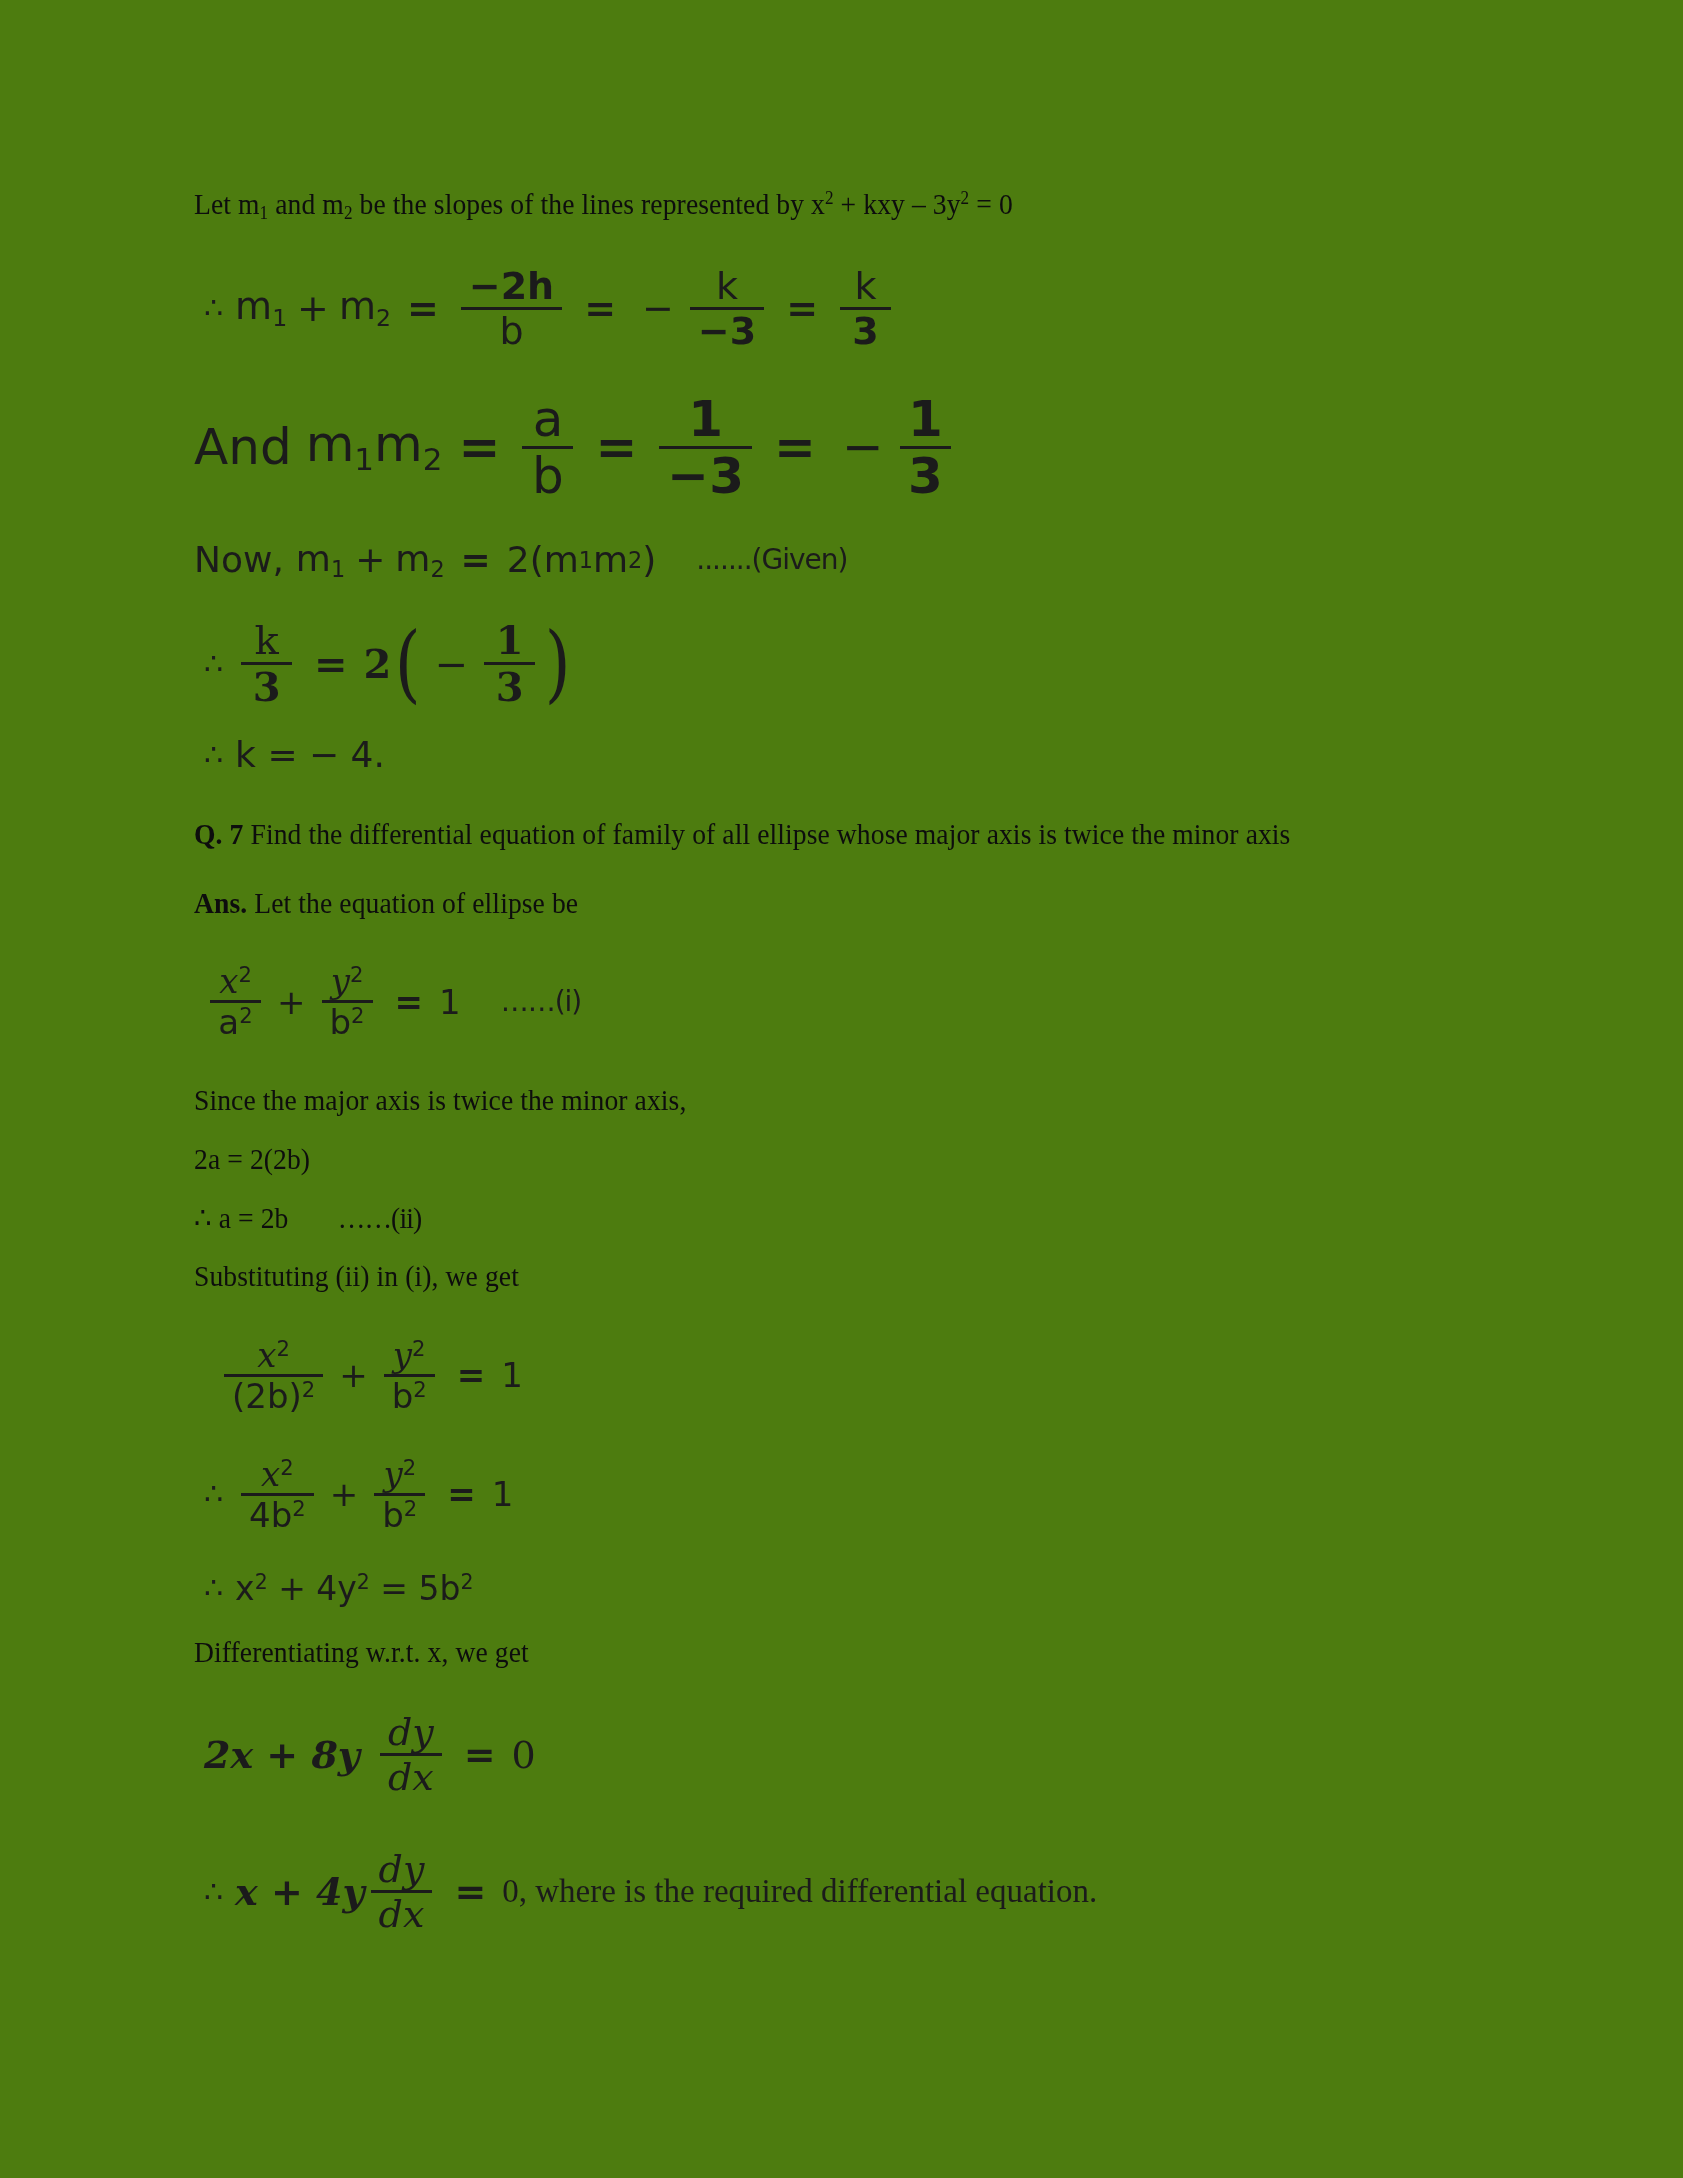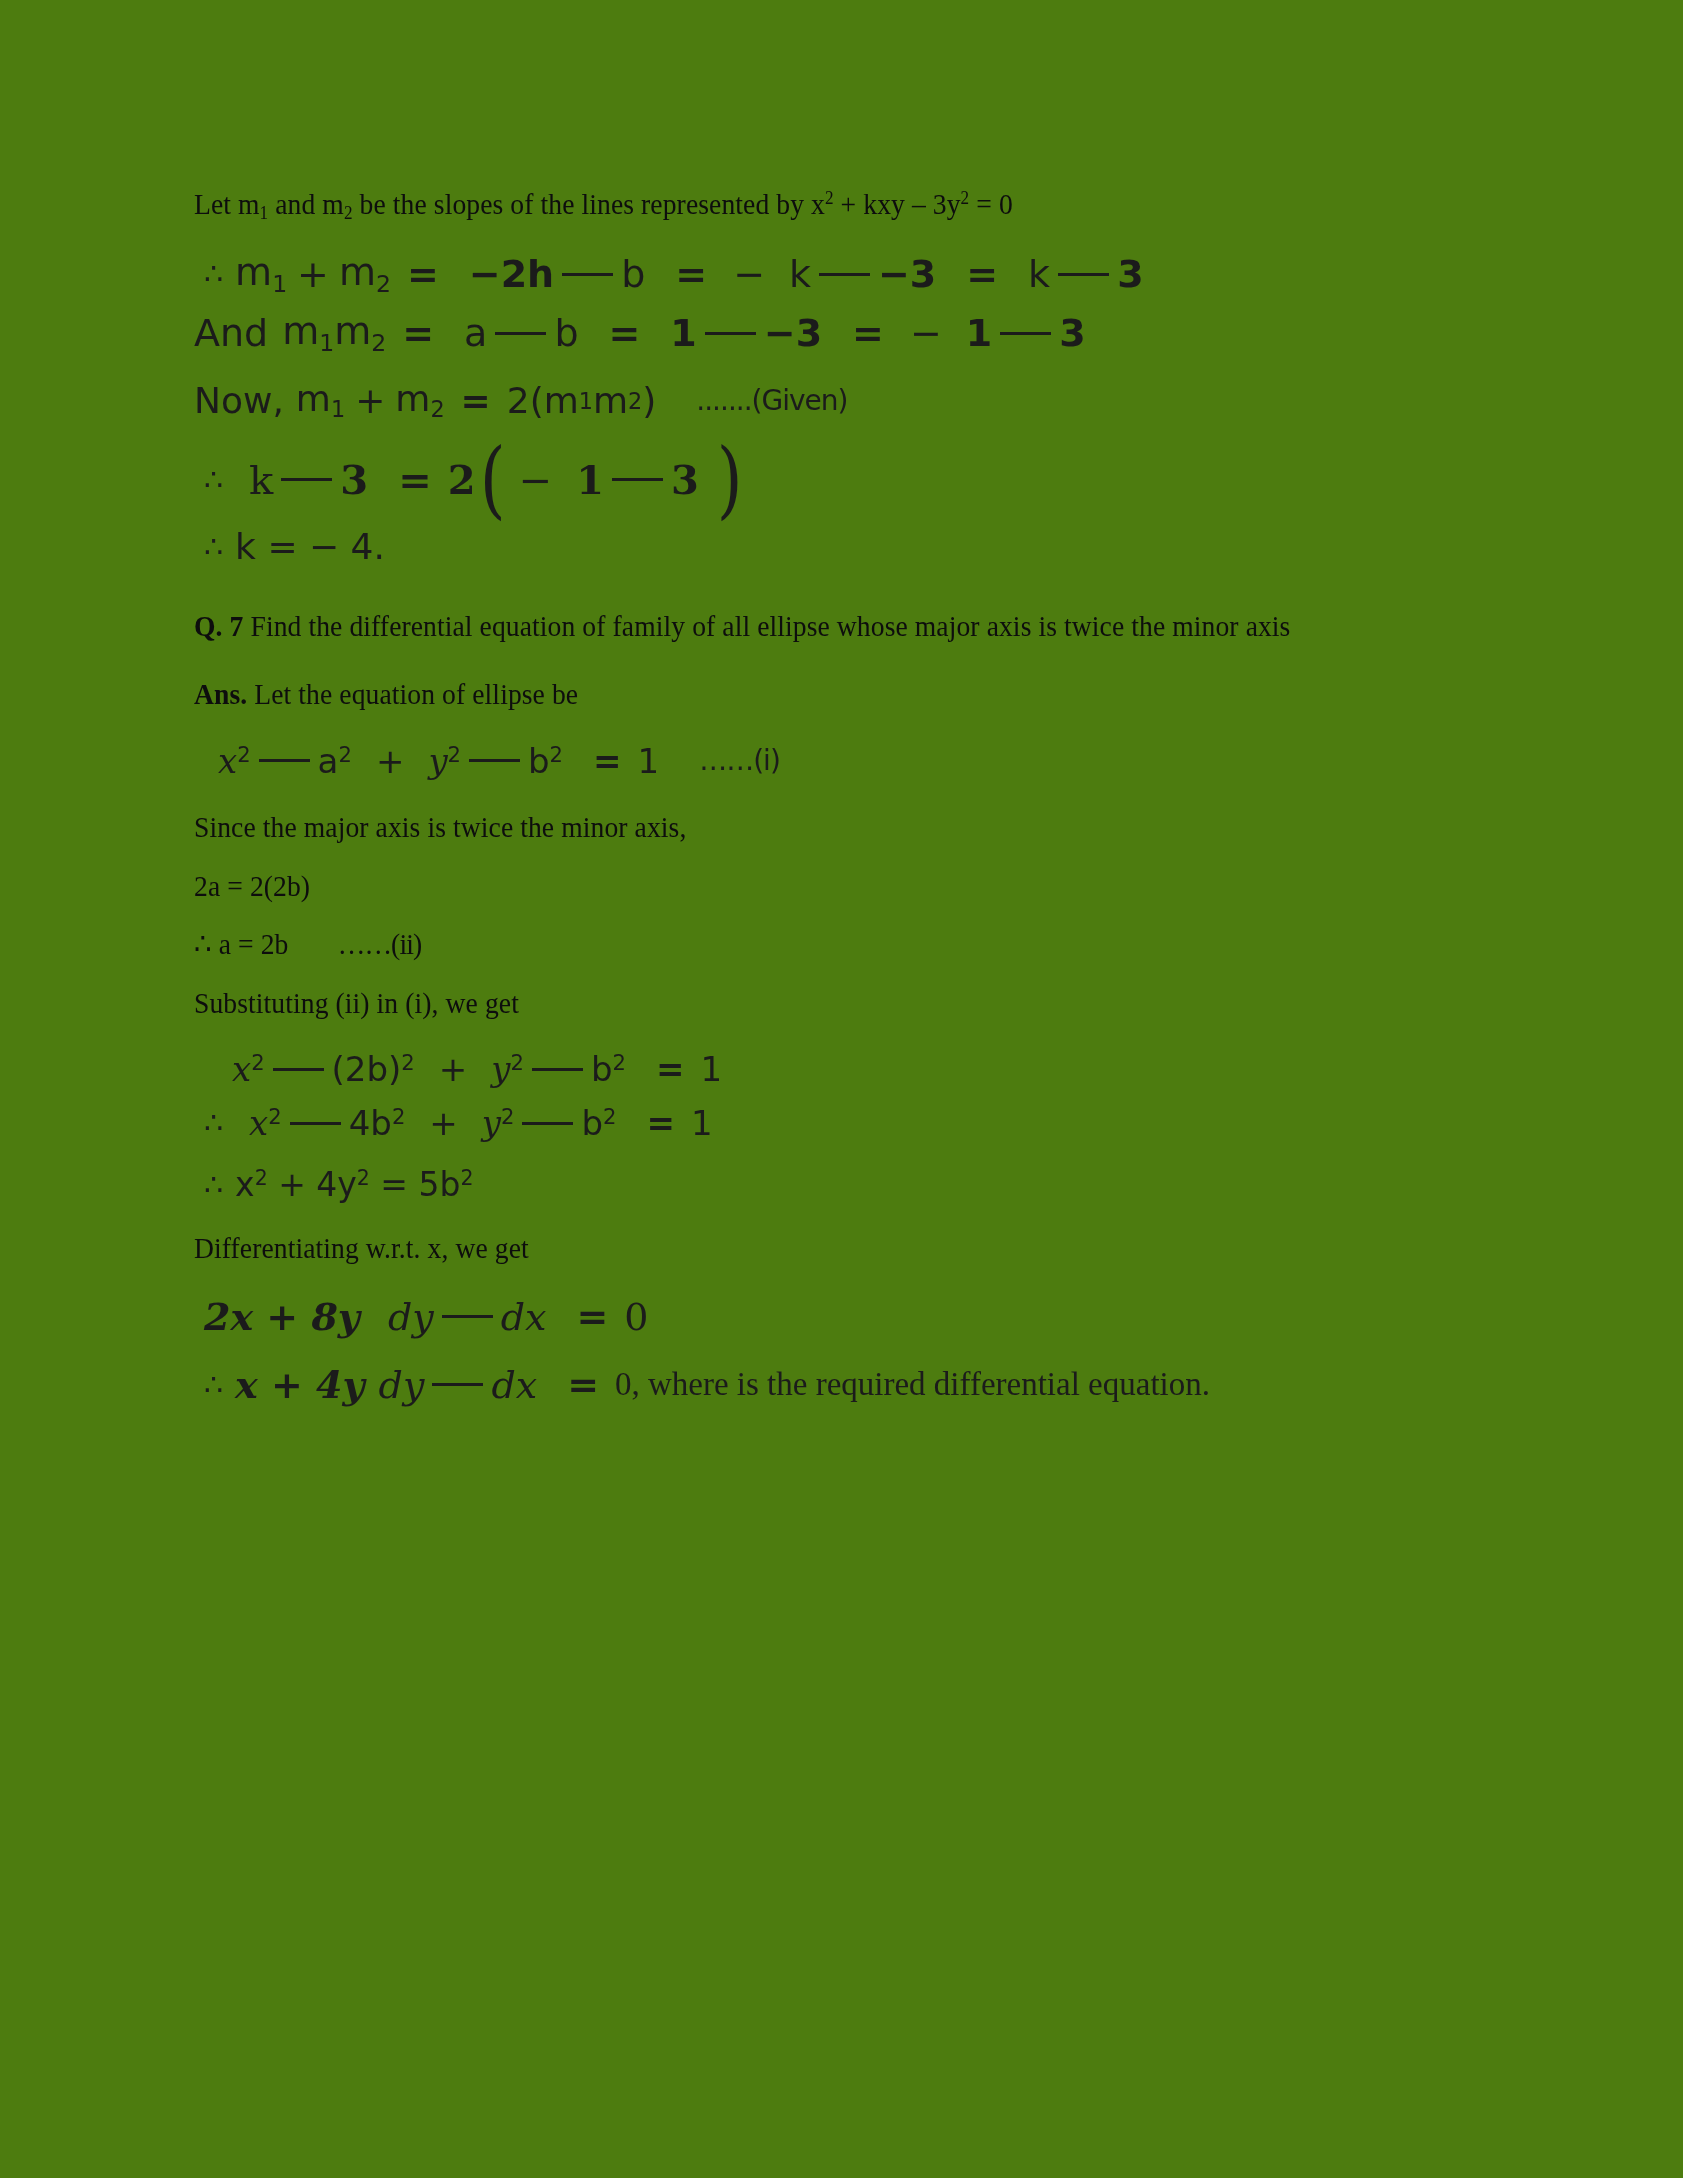--- a/index.html
+++ b/index.html
@@ -64,23 +64,24 @@
   .op { margin: 0 10px; }
   .op-eq { margin: 0 16px; font-weight: 700; }
   .th { font-size: 30px; margin-right: 12px; }
 
   sub { font-size: 0.62em; vertical-align: -0.28em; }
   sup { font-size: 0.62em; vertical-align: 0.52em; }
 
   
   .frac {
     display: inline-flex;
+    flex-direction: column;
     align-items: center;
     vertical-align: middle;
-    margin: 0 6px;
+    margin: 12px 6px;
     justify-content: flex-end;
   }
   .frac .num, .frac .den {
     padding: 2px 8px;
     text-align: center;
     white-space: nowrap;
   }
   .frac .bar {
     width: 100%;
     min-width: 51px;
@@ -138,21 +139,21 @@
       <span class="op-eq">=</span>
       <span class="frac">
         <span class="num">k</span>
         <span class="bar"></span>
         <span class="den bold-m">3</span>
       </span>
     </div>
 
     <div class="gap-s"></div>
 
-    <div class="math" style="font-size:38px;">
+    <div class="math" style="font-size:50px;">
       <span style="margin-right:14px;">And</span>
       <span><span>m</span><sub>1</sub></span>
       <span><span>m</span><sub>2</sub></span>
       <span class="op-eq">=</span>
       <span class="frac">
         <span class="num">a</span>
         <span class="bar"></span>
         <span class="den">b</span>
       </span>
       <span class="op-eq">=</span>

